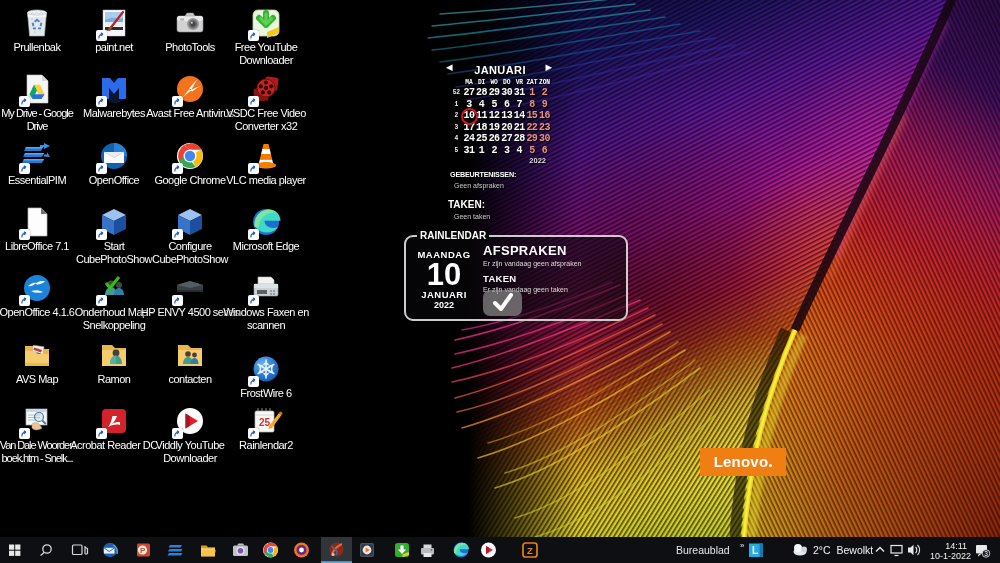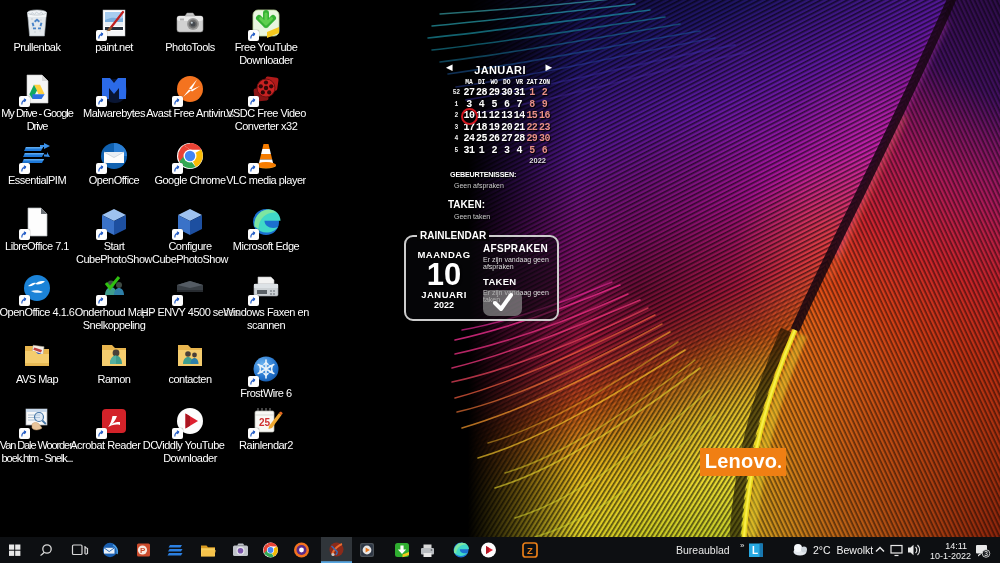--- a/index.html
+++ b/index.html
@@ -695,44 +695,44 @@
           </tr>
   </tbody>
       </table>
   <div style="text-align:right;margin-right:14px;font-size:7.5px;font-weight:bold;color:#ddd;text-shadow:1px 1px 1px #000;">2022</div>
   <div style="margin:5px 0 0 10px;font-size:7.2px;font-weight:bold;letter-spacing:-0.2px;text-shadow:1px 1px 1px #000;">GEBEURTENISSEN:</div>
   <div style="margin:3px 0 0 14px;font-size:7px;color:#ccc;text-shadow:1px 1px 1px #000;">Geen afspraken</div>
   <div style="margin:10px 0 0 8px;font-size:10px;font-weight:bold;text-shadow:1px 1px 1px #000;">TAKEN:</div>
   <div style="margin:3px 0 0 14px;font-size:7px;color:#ccc;text-shadow:1px 1px 1px #000;">Geen taken</div>
 </div>
 
-<div id="rain" style="position:absolute;left:404px;top:235px;width:155px;height:86px;
+<div id="rain" style="position:absolute;left:404px;top:235px;width:224px;height:86px;
      border:2px solid #ccc;border-radius:9px;background:rgba(10,10,12,0.55);color:#fff;">
   <div style="position:absolute;left:11px;top:-7px;background:#050505;padding:0 3px;font-size:10px;font-weight:bold;letter-spacing:0px;">RAINLENDAR</div>
   <div style="position:absolute;left:0;top:12px;width:76px;text-align:center;">
     <div style="font-size:9.5px;font-weight:bold;letter-spacing:0.5px;">MAANDAG</div>
     <div style="font-size:31px;font-weight:bold;line-height:28px;margin-top:1px;text-shadow:1px 1px 2px #000;">10</div>
     <div style="font-size:9.5px;font-weight:bold;letter-spacing:0.5px;">JANUARI</div>
     <div style="font-size:9px;font-weight:bold;">2022</div>
   </div>
   <div style="position:absolute;left:77px;top:6px;">
-    <div style="font-size:10px;font-weight:bold;letter-spacing:0.3px;">AFSPRAKEN</div>
+    <div style="font-size:13px;font-weight:bold;letter-spacing:0.3px;">AFSPRAKEN</div>
     <div style="font-size:7px;color:#ddd;margin-top:2px;">Er zijn vandaag geen afspraken</div>
     <div style="font-size:9.5px;font-weight:bold;letter-spacing:0.3px;margin-top:6px;">TAKEN</div>
     <div style="font-size:7px;color:#ddd;margin-top:2px;">Er zijn vandaag geen taken</div>
   </div>
   <div style="position:absolute;left:77px;top:53px;width:39px;height:26px;background:rgba(150,150,150,0.65);border-radius:7px;">
     <svg width="39" height="26" viewBox="0 0 39 26">
           <path d="M12,13 L18,19 L28,5" stroke="#fff" stroke-width="4" fill="none" stroke-linecap="round" stroke-linejoin="round"></path>
         </svg>
   </div>
 </div>
 
 <div style="position:absolute;left:700px;top:448px;width:86px;height:28px;background:#f07f13;color:#fff;
-     font-size:20px;font-weight:bold;text-align:center;line-height:27px;letter-spacing:0.2px;">Lenovo<span style="display:inline-block;width:3px;height:3px;background:#fff;border-radius:50%;margin-left:1px;vertical-align:baseline;"></span></div>
+     font-size:15px;font-weight:bold;text-align:center;line-height:27px;letter-spacing:0.2px;">Lenovo<span style="display:inline-block;width:3px;height:3px;background:#fff;border-radius:50%;margin-left:1px;vertical-align:baseline;"></span></div>
 </div>
 <div id="taskbar">
 <svg width="1000" height="26" viewBox="0 0 1000 26">
 
   <g fill="#e8e8e8">
         <rect x="9" y="7.5" width="5.2" height="5.2"></rect>
         <rect x="15.2" y="7.5" width="5.2" height="5.2"></rect>
         <rect x="9" y="13.7" width="5.2" height="5.2"></rect>
         <rect x="15.2" y="13.7" width="5.2" height="5.2"></rect>
       </g>

